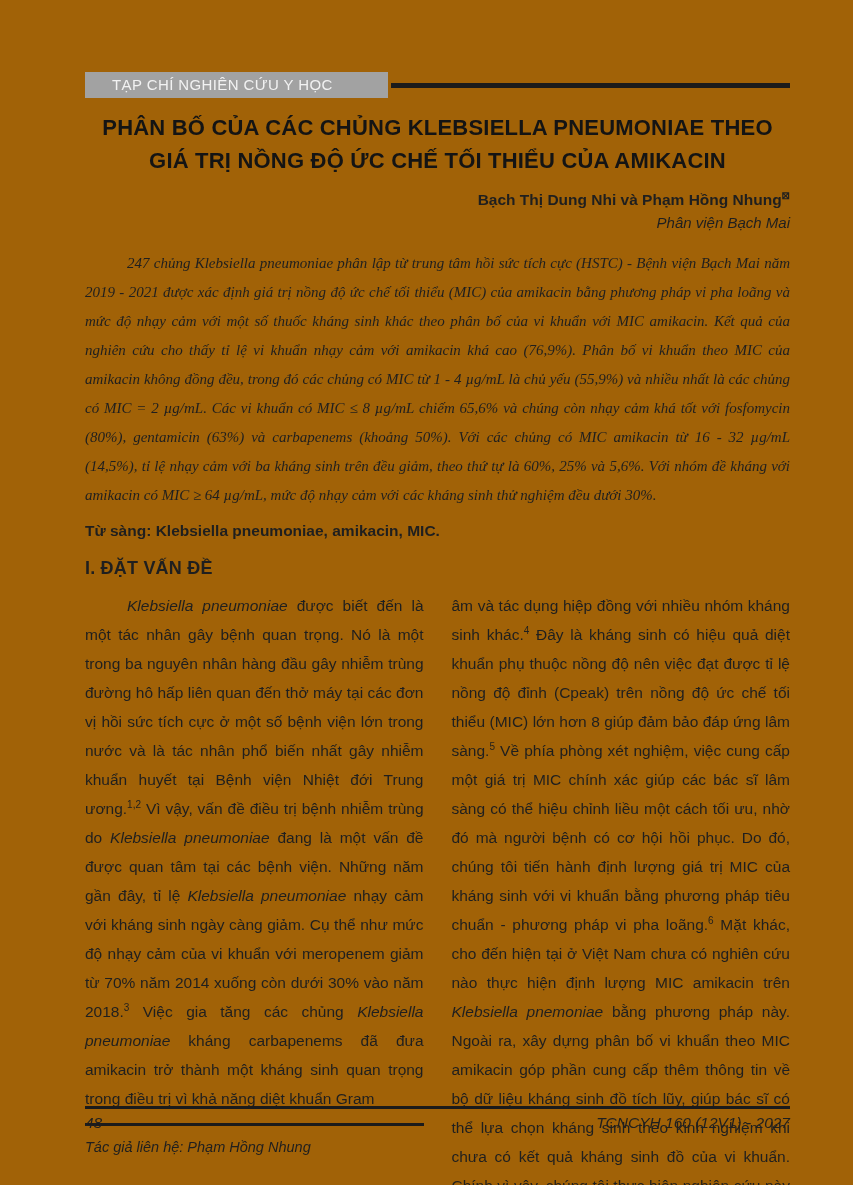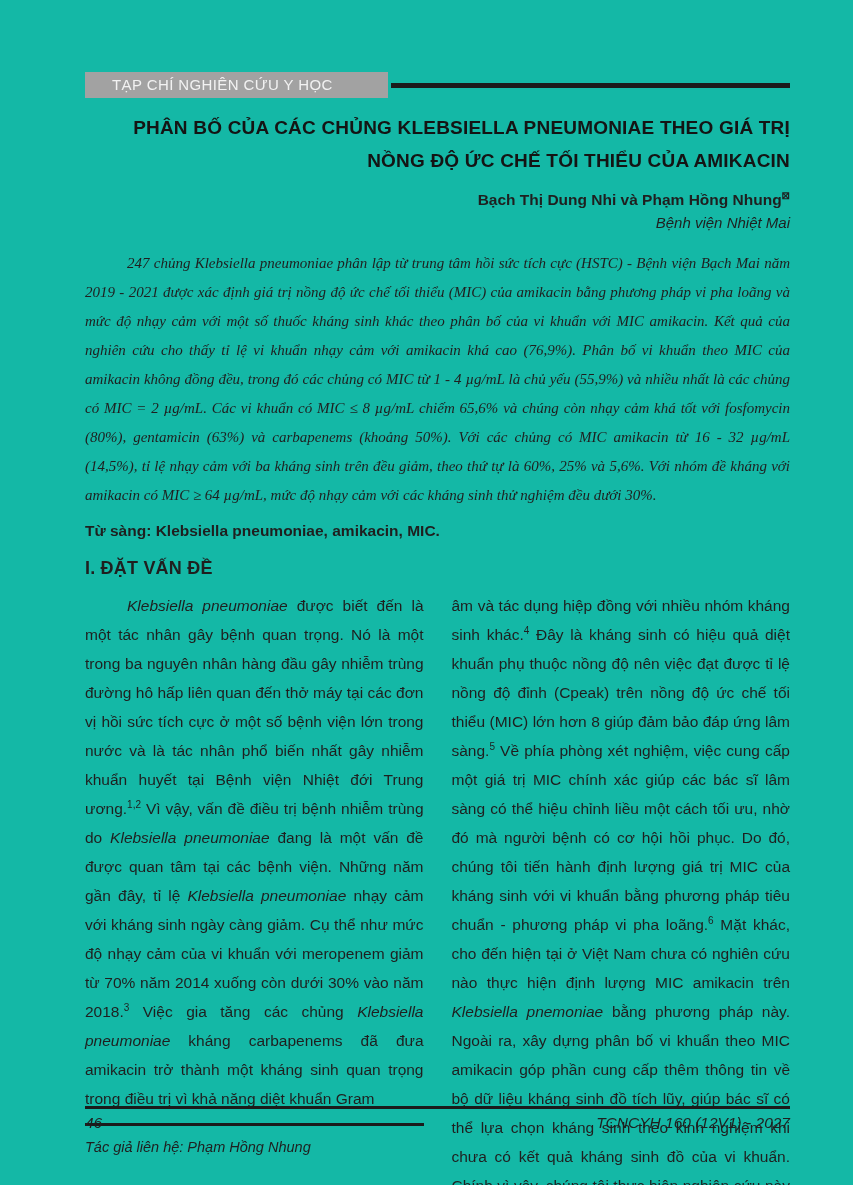--- a/index.html
+++ b/index.html
@@ -2,21 +2,21 @@
 <html><head>
 <meta charset="utf-8">
 <style>
   * { margin: 0; padding: 0; box-sizing: border-box; }
   html, body { background: #ffffff; }
   body { font-family: "Liberation Sans", sans-serif; color: #1f1f1f; }
   .page {
     position: relative;
     width: 853px;
     height: 1185px;
-    background: #14b8a6;
+    background: #a16207;
     overflow: hidden;
   }
   .content {
     position: absolute;
     left: 85px;
     top: 0;
     width: 705px;
   }
   
   .header-row {
@@ -38,22 +38,22 @@
   }
   .header-rule {
     flex: 1;
     height: 5px;
     background: #1b1b1b;
     margin-left: 3px;
   }
   
   .title {
     margin-top: 13px;
-    text-align: right;
-    font-size: 19px;
+    text-align: center;
+    font-size: 22px;
     font-weight: bold;
     line-height: 33px;
     letter-spacing: 0.2px;
     color: #141414;
   }
   .authors {
     margin-top: 8px;
     text-align: right;
     font-size: 15.5px;
     font-weight: bold;
@@ -143,21 +143,21 @@
 
     <div class="header-row">
       <div class="journal-bar">TẠP CHÍ NGHIÊN CỨU Y HỌC</div>
       <div class="header-rule"></div>
     </div>
 
     <h1 class="title">PHÂN BỐ CỦA CÁC CHỦNG KLEBSIELLA PNEUMONIAE THEO GIÁ TRỊ NỒNG ĐỘ ỨC CHẾ TỐI THIỂU CỦA AMIKACIN</h1>
 
     <div class="authors"><span>Bạch Thị Dung Nhi và Phạm Hồng Nhung</span><sup>⊠</sup></div>
 
-    <div class="affiliation">Bệnh viện Nhiệt Mai</div>
+    <div class="affiliation">Phân viện Bạch Mai</div>
 
     <p class="abstract">247 chủng Klebsiella pneumoniae phân lập từ trung tâm hồi sức tích cực (HSTC) - Bệnh viện Bạch Mai năm 2019 - 2021 được xác định giá trị nồng độ ức chế tối thiểu (MIC) của amikacin bằng phương pháp vi pha loãng và mức độ nhạy cảm với một số thuốc kháng sinh khác theo phân bố của vi khuẩn với MIC amikacin. Kết quả của nghiên cứu cho thấy tỉ lệ vi khuẩn nhạy cảm với amikacin khá cao (76,9%). Phân bố vi khuẩn theo MIC của amikacin không đồng đều, trong đó các chủng có MIC từ 1 - 4 µg/mL là chủ yếu (55,9%) và nhiều nhất là các chủng có MIC = 2 µg/mL. Các vi khuẩn có MIC ≤ 8 µg/mL chiếm 65,6% và chúng còn nhạy cảm khá tốt với fosfomycin (80%), gentamicin (63%) và carbapenems (khoảng 50%). Với các chủng có MIC amikacin từ 16 - 32 µg/mL (14,5%), tỉ lệ nhạy cảm với ba kháng sinh trên đều giảm, theo thứ tự là 60%, 25% và 5,6%. Với nhóm đề kháng với amikacin có MIC ≥ 64 µg/mL, mức độ nhạy cảm với các kháng sinh thử nghiệm đều dưới 30%.</p>
 
     <div class="keywords"><span>Từ sàng:</span><span> Klebsiella pneumoniae, amikacin, MIC.</span></div>
 
     <div class="section-heading">I. ĐẶT VẤN ĐỀ</div>
 
     <div class="columns">
       <div class="col">
         <p class="body-par indent"><span style="font-style: italic;">Klebsiella pneumoniae</span><span> được biết đến là một tác nhân gây bệnh quan trọng. Nó là một trong ba nguyên nhân hàng đầu gây nhiễm trùng đường hô hấp liên quan đến thở máy tại các đơn vị hồi sức tích cực ở một số bệnh viện lớn trong nước và là tác nhân phổ biến nhất gây nhiễm khuẩn huyết tại Bệnh viện Nhiệt đới Trung ương.</span><sup>1,2</sup><span> Vì vậy, vấn đề điều trị bệnh nhiễm trùng do </span><span style="font-style: italic;">Klebsiella pneumoniae</span><span> đang là một vấn đề được quan tâm tại các bệnh viện. Những năm gần đây, tỉ lệ </span><span style="font-style: italic;">Klebsiella pneumoniae</span><span> nhạy cảm với kháng sinh ngày càng giảm. Cụ thể như mức độ nhạy cảm của vi khuẩn với meropenem giảm từ 70% năm 2014 xuống còn dưới 30% vào năm 2018.</span><sup>3</sup><span> Việc gia tăng các chủng </span><span style="font-style: italic;">Klebsiella pneumoniae</span><span> kháng carbapenems đã đưa amikacin trở thành một kháng sinh quan trọng trong điều trị vì khả năng diệt khuẩn Gram</span></p>
@@ -169,16 +169,16 @@
       </div>
       <div class="col">
         <p class="body-par"><span>âm và tác dụng hiệp đồng với nhiều nhóm kháng sinh khác.</span><sup>4</sup><span> Đây là kháng sinh có hiệu quả diệt khuẩn phụ thuộc nồng độ nên việc đạt được tỉ lệ nồng độ đỉnh (Cpeak) trên nồng độ ức chế tối thiểu (MIC) lớn hơn 8 giúp đảm bảo đáp ứng lâm sàng.</span><sup>5</sup><span> Về phía phòng xét nghiệm, việc cung cấp một giá trị MIC chính xác giúp các bác sĩ lâm sàng có thể hiệu chỉnh liều một cách tối ưu, nhờ đó mà người bệnh có cơ hội hồi phục. Do đó, chúng tôi tiến hành định lượng giá trị MIC của kháng sinh với vi khuẩn  bằng phương pháp tiêu chuẩn - phương pháp vi pha loãng.</span><sup>6</sup><span> Mặt khác, cho đến hiện tại ở Việt Nam chưa có nghiên cứu nào thực hiện định lượng MIC amikacin trên </span><span style="font-style: italic;">Klebsiella pnemoniae</span><span> bằng phương pháp này. Ngoài ra, xây dựng phân bố vi khuẩn theo MIC amikacin góp phần cung cấp thêm thông tin về bộ dữ liệu kháng sinh đồ tích lũy, giúp bác sĩ có thể lựa chọn kháng sinh theo kinh nghiệm khi chưa có kết quả kháng sinh đồ của vi khuẩn. Chính vì vậy, chúng tôi thực hiện nghiên cứu này với mục tiêu: Xác định phân bố của các chủng </span></p>
       </div>
     </div>
 
   </div>
 
   <div class="footer-rule"></div>
   <div class="footer-row">
-    <span>46</span>
+    <span>48</span>
     <span>TCNCYH 160 (12V1) - 2027</span>
   </div>
 </div>
 
 </body></html>

